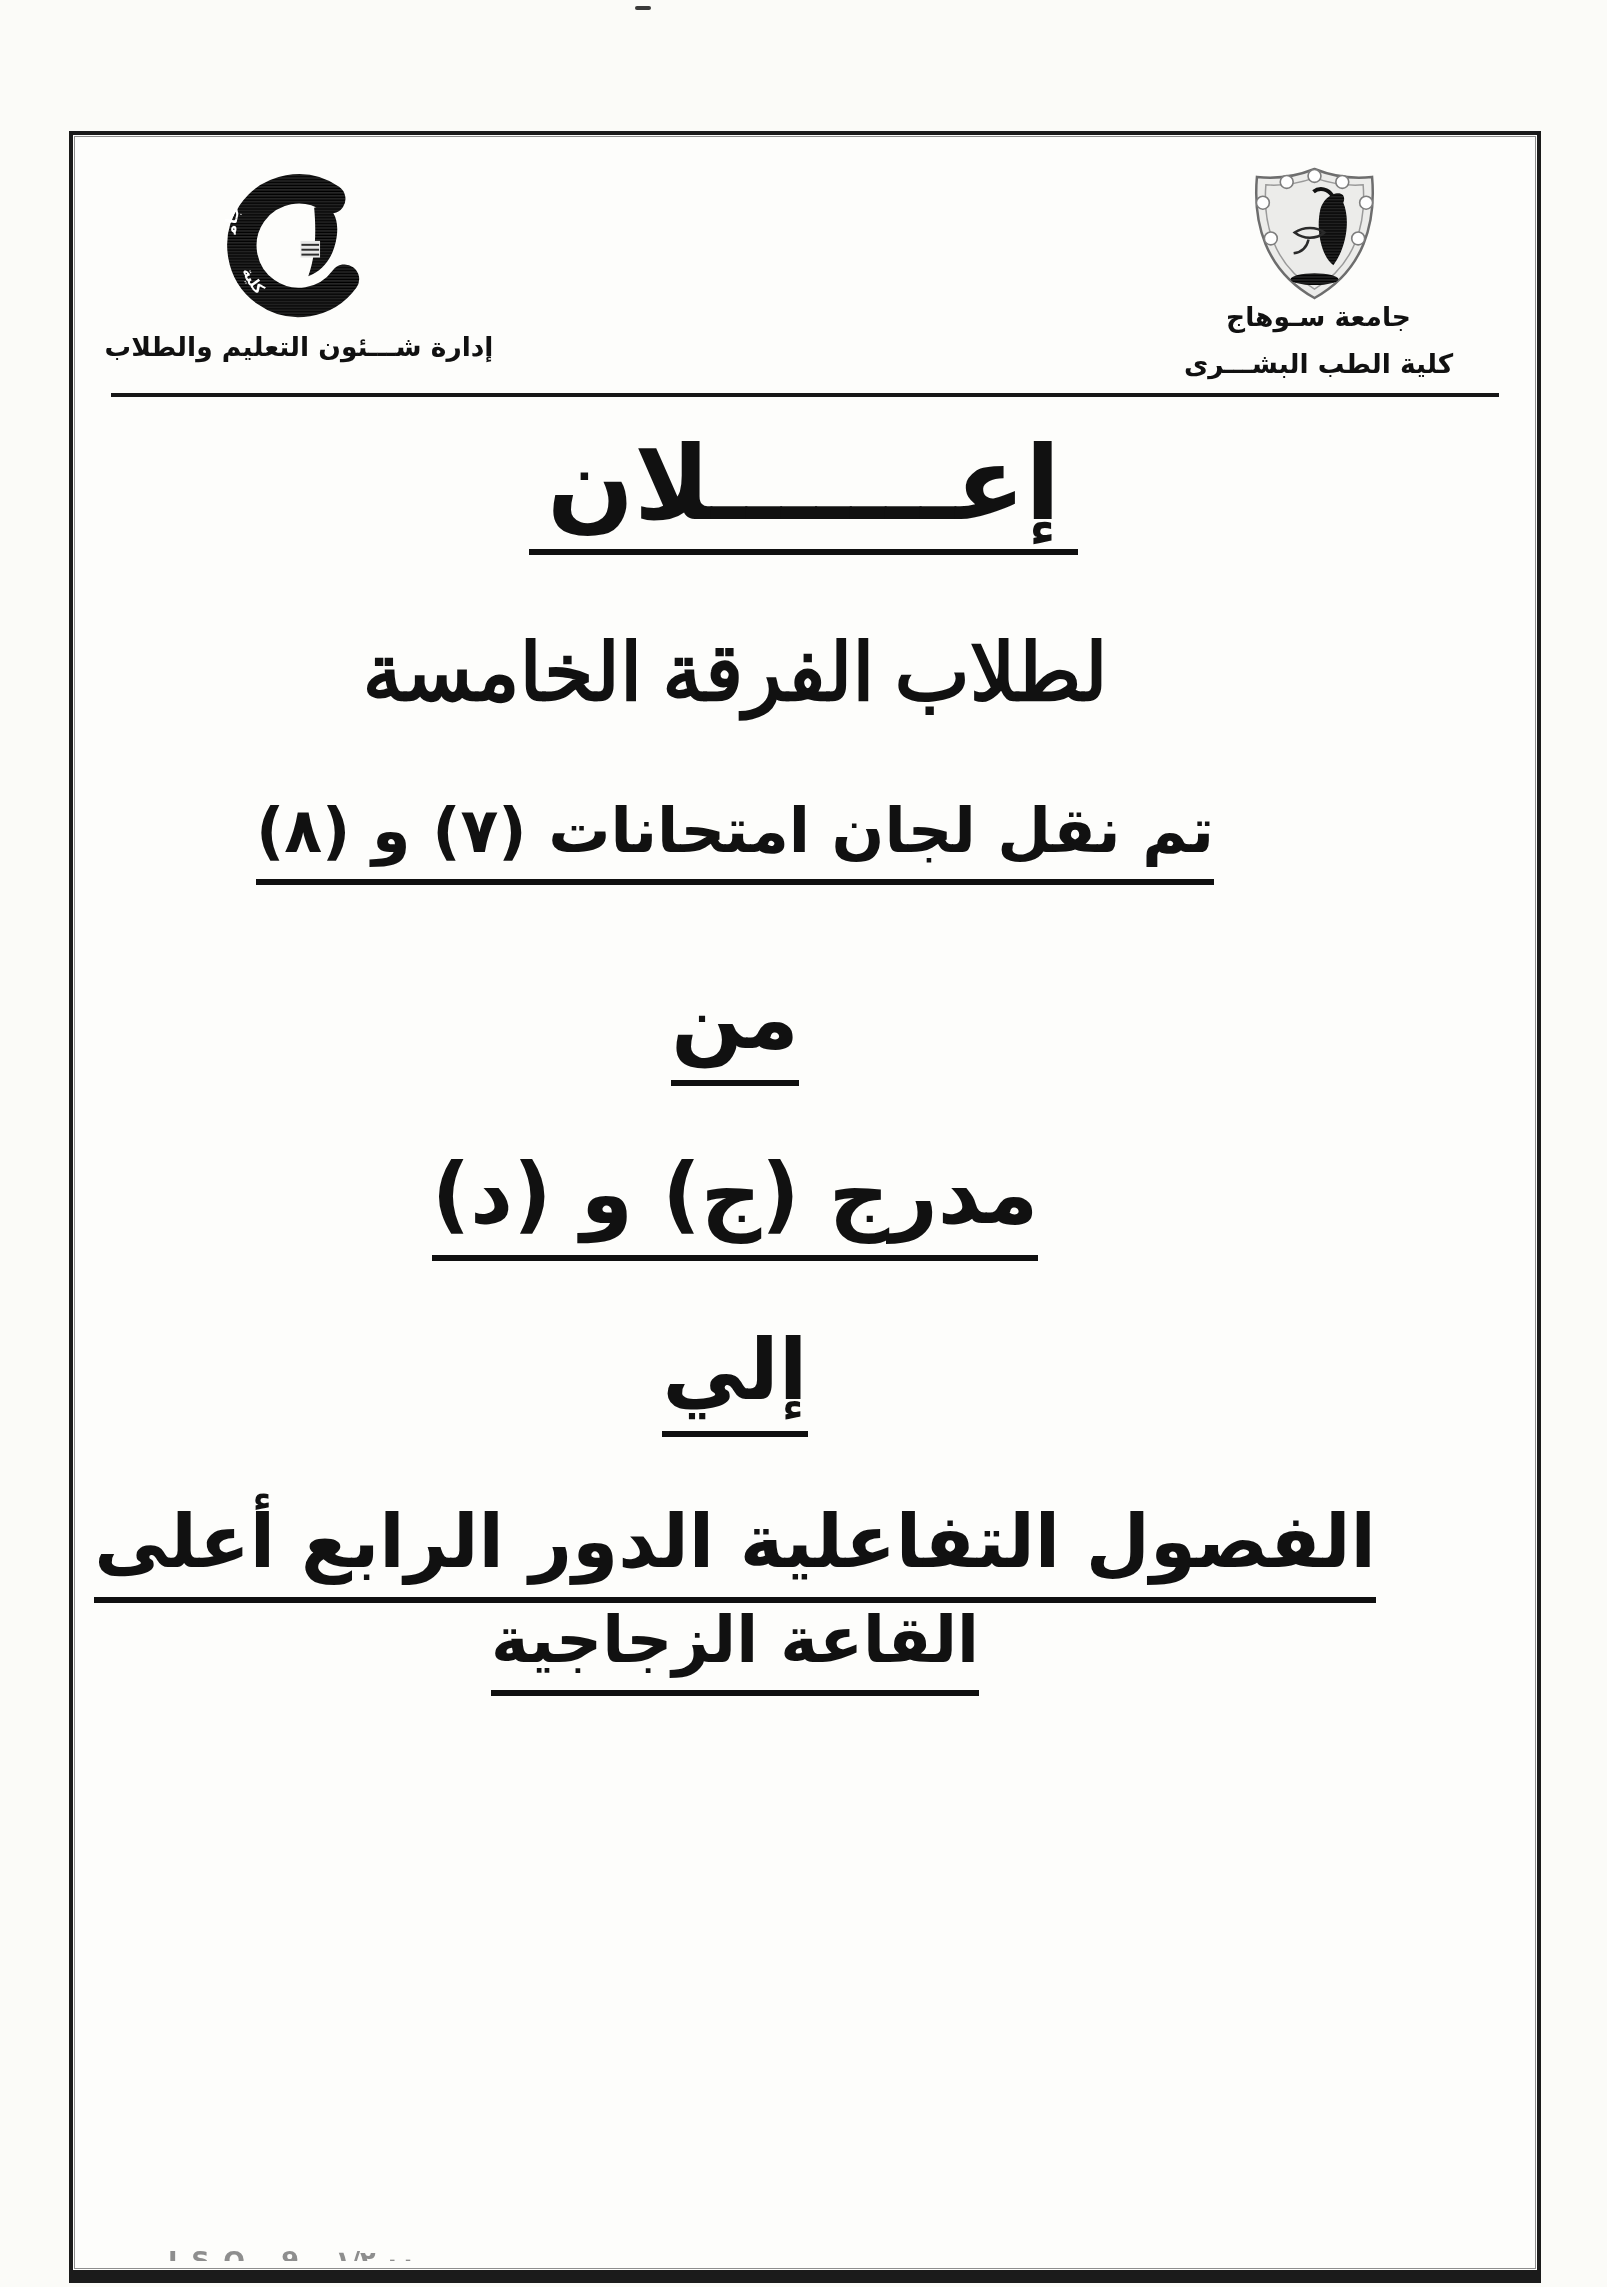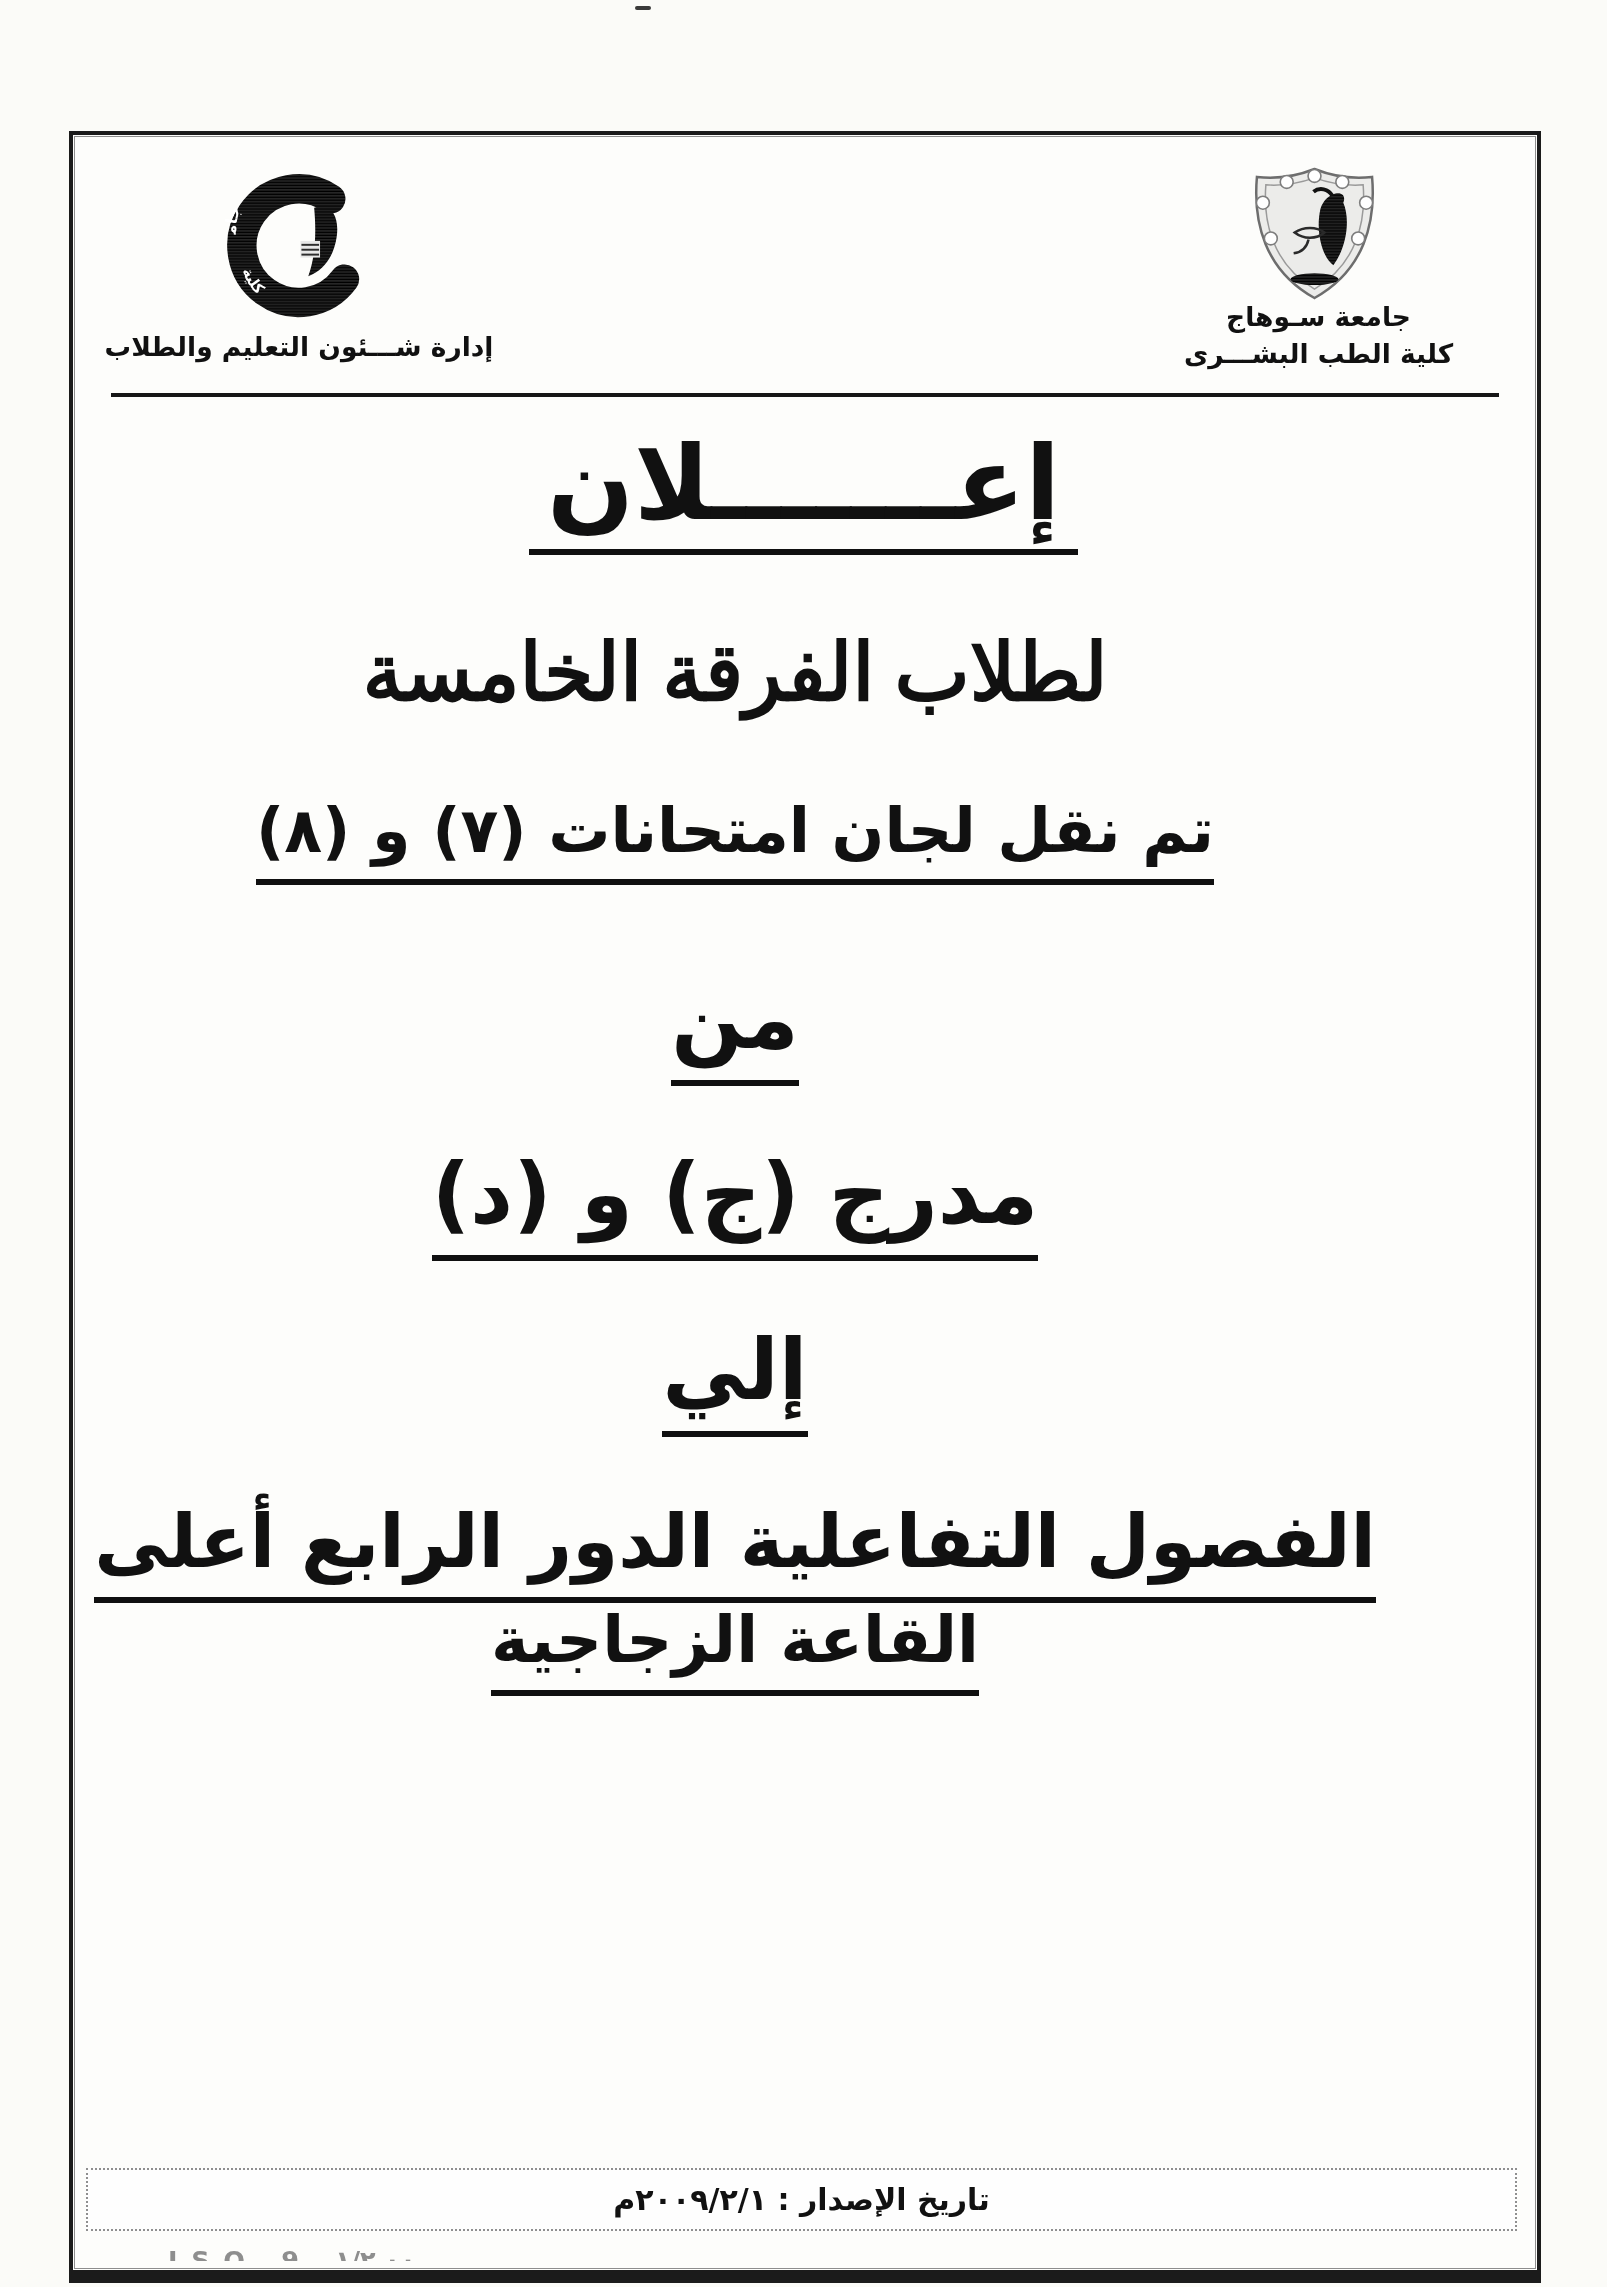--- a/index.html
+++ b/index.html
@@ -18,21 +18,21 @@
     box-sizing:border-box;
     border:4.9px solid #1b1b1b;border-bottom-width:13.7px;
     background:#fdfdfb;
   }
   .frame::after{content:"";position:absolute;inset:1px;border:1px solid #8d8d8d;pointer-events:none;}
   
   .logo-left{position:absolute;left:218px;top:145px;width:161px;height:184px;}
   .caption-left{position:absolute;left:98px;top:331px;width:402px;text-align:center;font-size:26.5px;direction:rtl;}
   .logo-right{position:absolute;left:1247px;top:163px;width:135px;height:141px;}
   .caption-right{position:absolute;left:1152px;top:304px;width:333px;text-align:center;font-size:26.5px;direction:rtl;line-height:1.0;}
-  .caption-right .cr2{margin-top:10px;}
+  .caption-right .cr2{margin-top:20px;}
   .hdr-line{position:absolute;left:111px;top:393px;width:1388px;height:3.9px;background:#161616;}
   
   .bline{position:absolute;left:0;width:1470px;text-align:center;direction:rtl;line-height:1.12;white-space:nowrap;}
   .u{display:inline-block;border-bottom:6.9px solid #101010;padding-bottom:13.7px;}
   .t {top:427px;font-size:102px;left:0;width:1607px;}
   .t .u{padding-bottom:7.8px;padding-left:17.6px;padding-right:17.6px;}
   .b1{top:629px;font-size:80px;font-family:Liberation Serif, serif;}
   .b2{top:796px;font-size:62px;}
   .b3{top:972px;font-size:84px;}
   .b4{top:1147px;font-size:84px;}
@@ -112,16 +112,15 @@
 <div class="bline t"><span class="u">إعـــــــلان</span></div>
 <div class="bline b1"><span>لطلاب الفرقة الخامسة</span></div>
 <div class="bline b2"><span class="u">تم نقل لجان امتحانات (٧) و (٨)</span></div>
 <div class="bline b3"><span class="u">من</span></div>
 <div class="bline b4"><span class="u">مدرج (ج) و (د)</span></div>
 <div class="bline b5"><span class="u">إلي</span></div>
 <div class="bline b6"><span class="u">الفصول التفاعلية الدور الرابع أعلى</span></div>
 <div class="bline b7"><span class="u">القاعة الزجاجية</span></div>
 
 <div class="footer">
-  <div class="fcell left">تاريخ الإصدار : ٢٠٠٩/٢/١م</div>
 </div>
 <div class="cutoff">ISO 9 ٠٠ ١/٢</div>
 
 
 </body></html>

